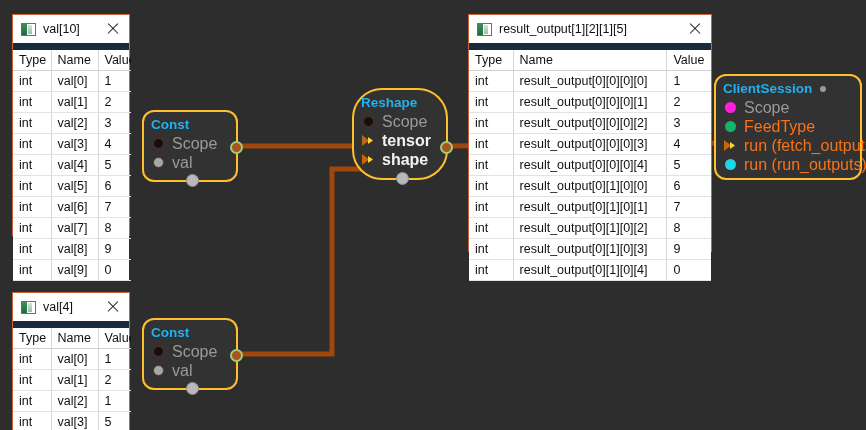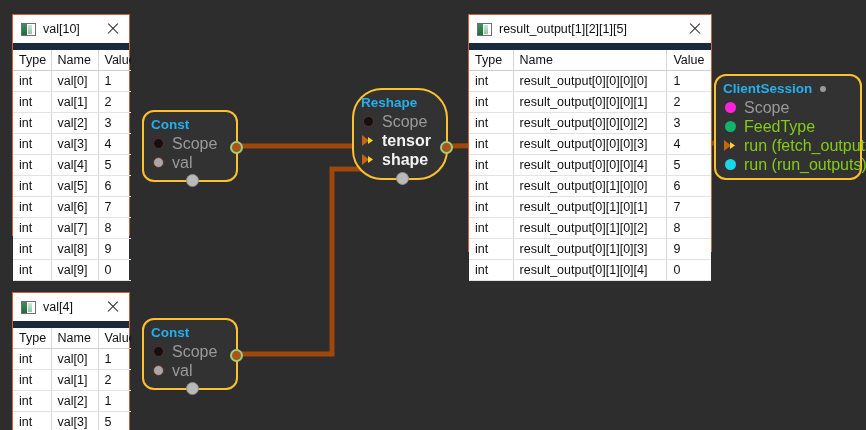--- a/index.html
+++ b/index.html
@@ -174,21 +174,21 @@
     box-sizing: border-box;
   }
   .dot-black  { background: #111111; border: 1px solid #6a2a20; }
   .dot-gray   { background: #a8a8a8; border: 1px solid #6a2a20; }
   .dot-magenta{ background: #ff22dd; }
   .dot-green  { background: #13b36b; }
   .dot-cyan   { background: #19d7e6; }
   .port-label { font-size: 16px; }
   .lbl-gray   { color: #9a9a9a; }
   .lbl-white  { color: #f2f2f2; font-weight: bold; }
-  .lbl-green  { color: #84cc16; }
+  .lbl-green  { color: #f97316; }
 
   
   .port-arrow {
     width: 15px; height: 13px;
     flex: 0 0 auto;
     margin-right: 6px;
     margin-left: -2px;
     position: relative;
   }
   .port-arrow svg { display: block; }

